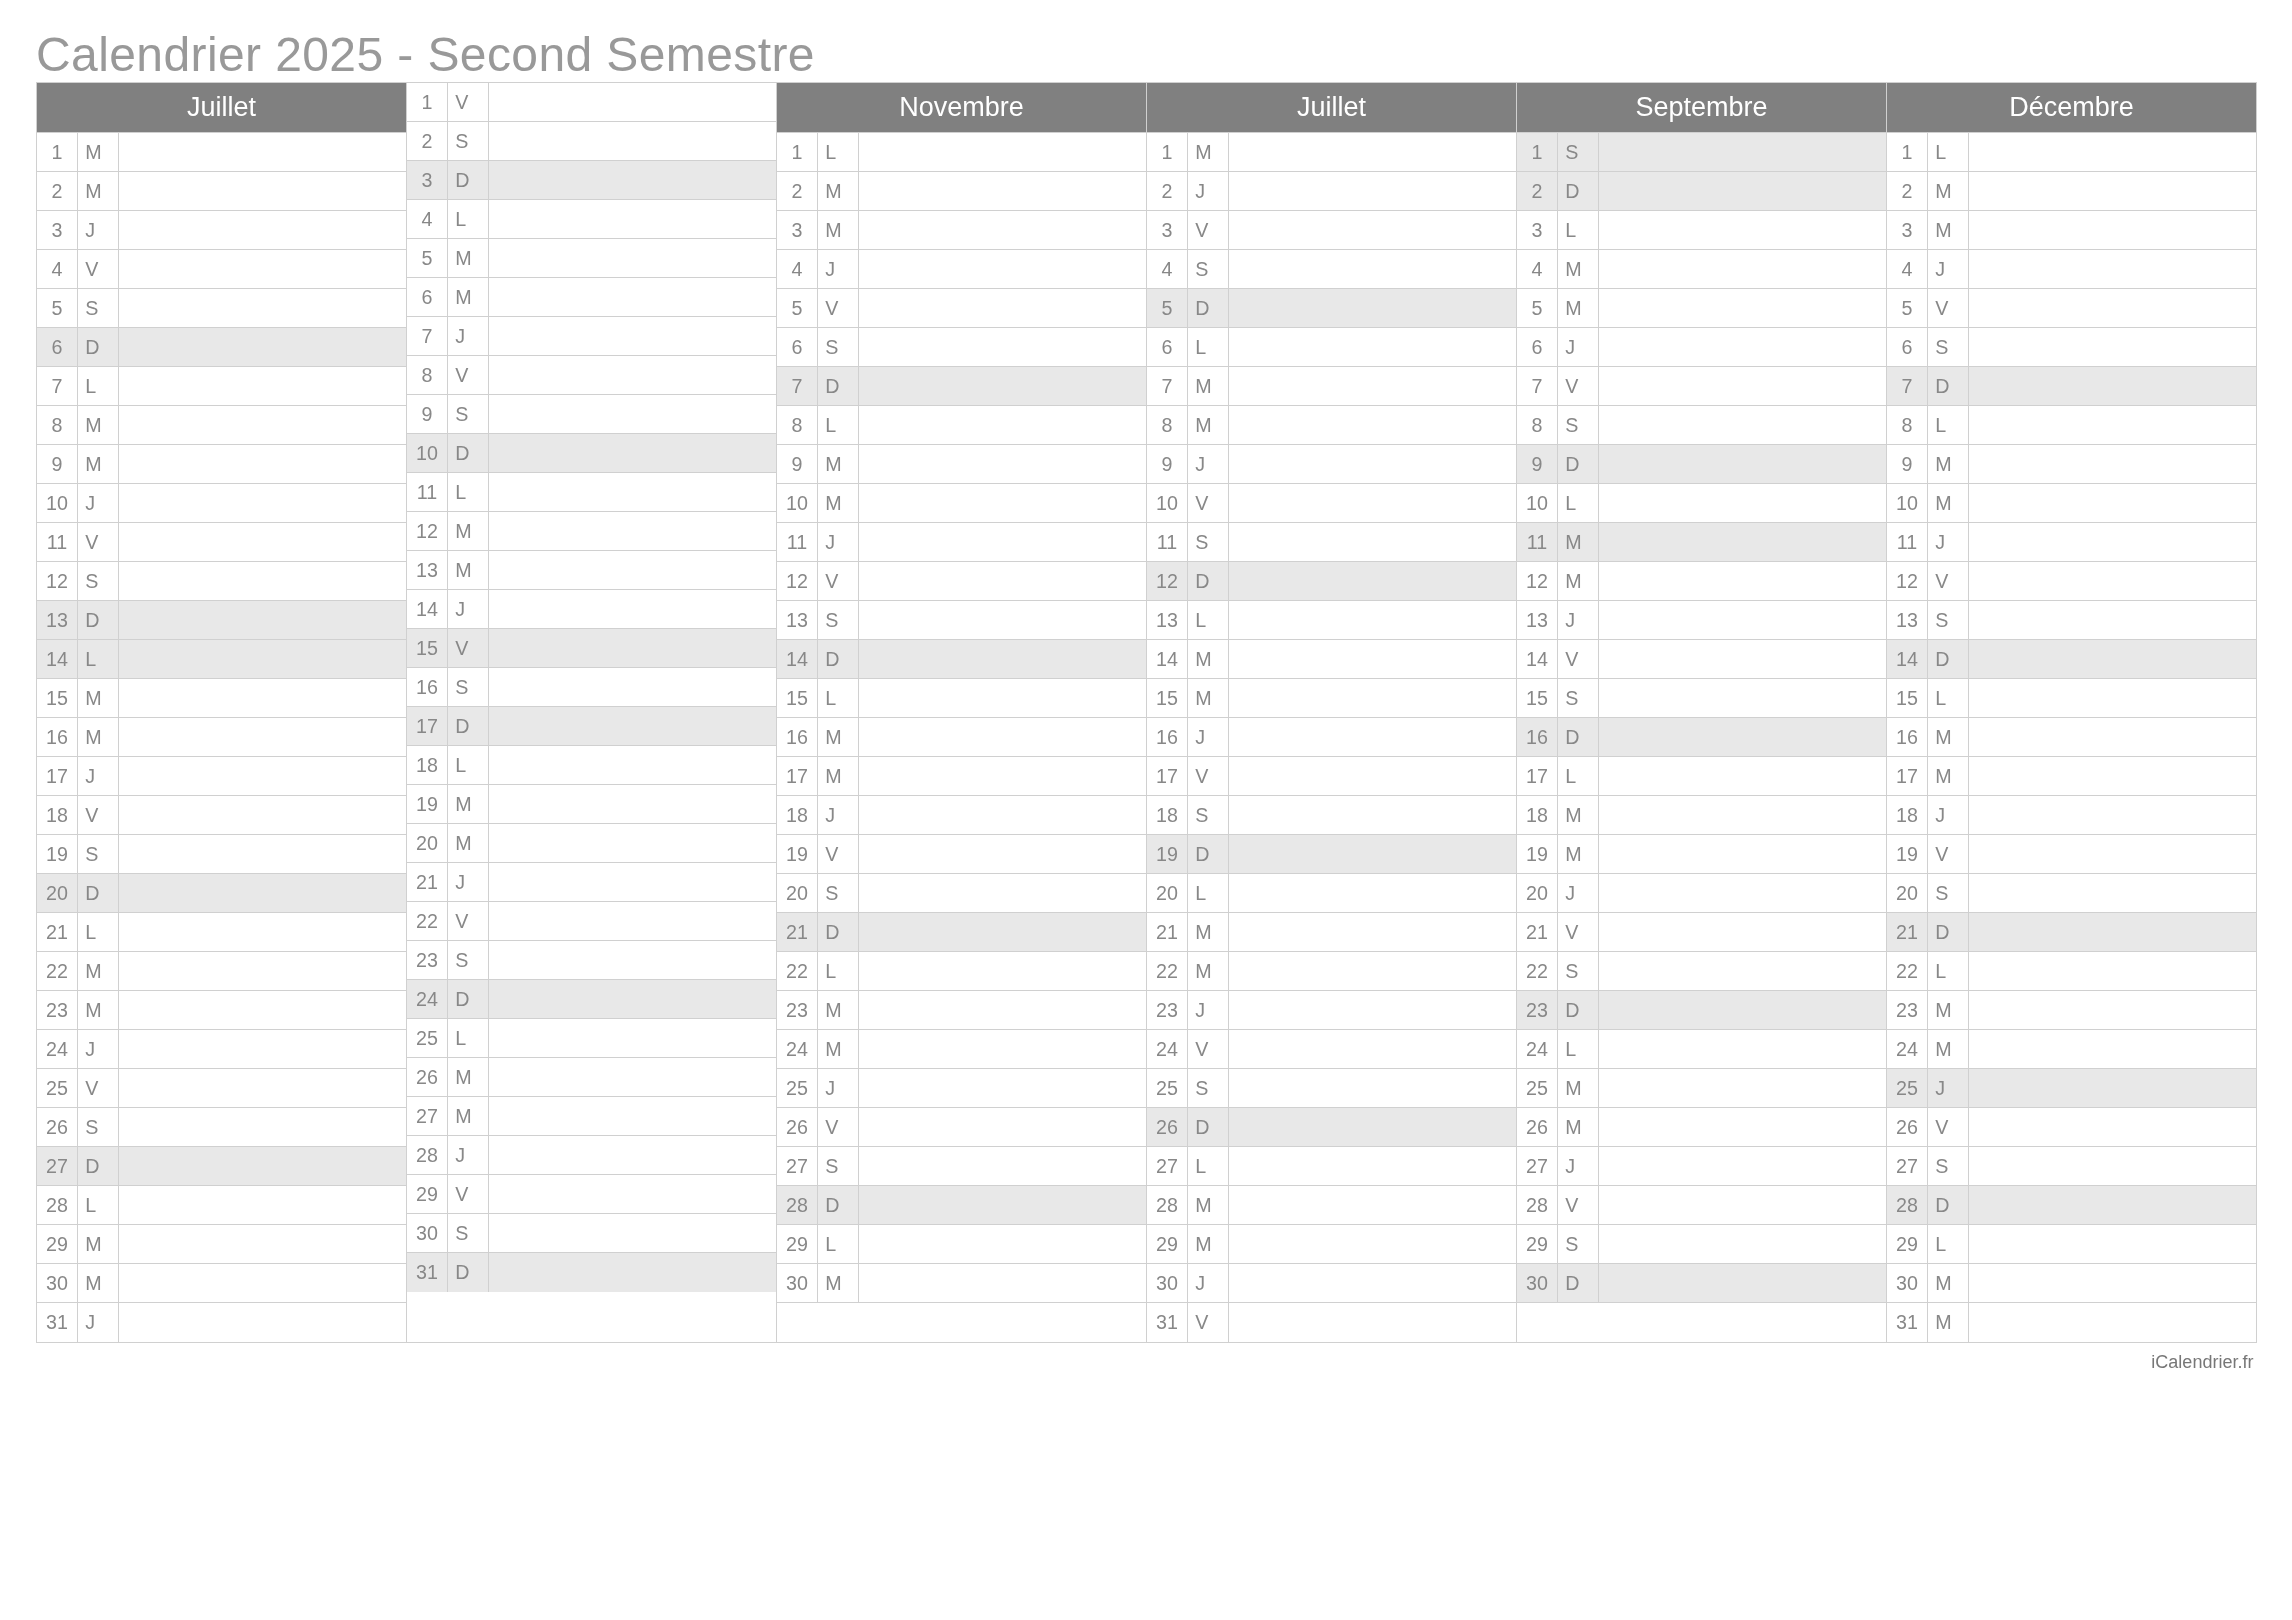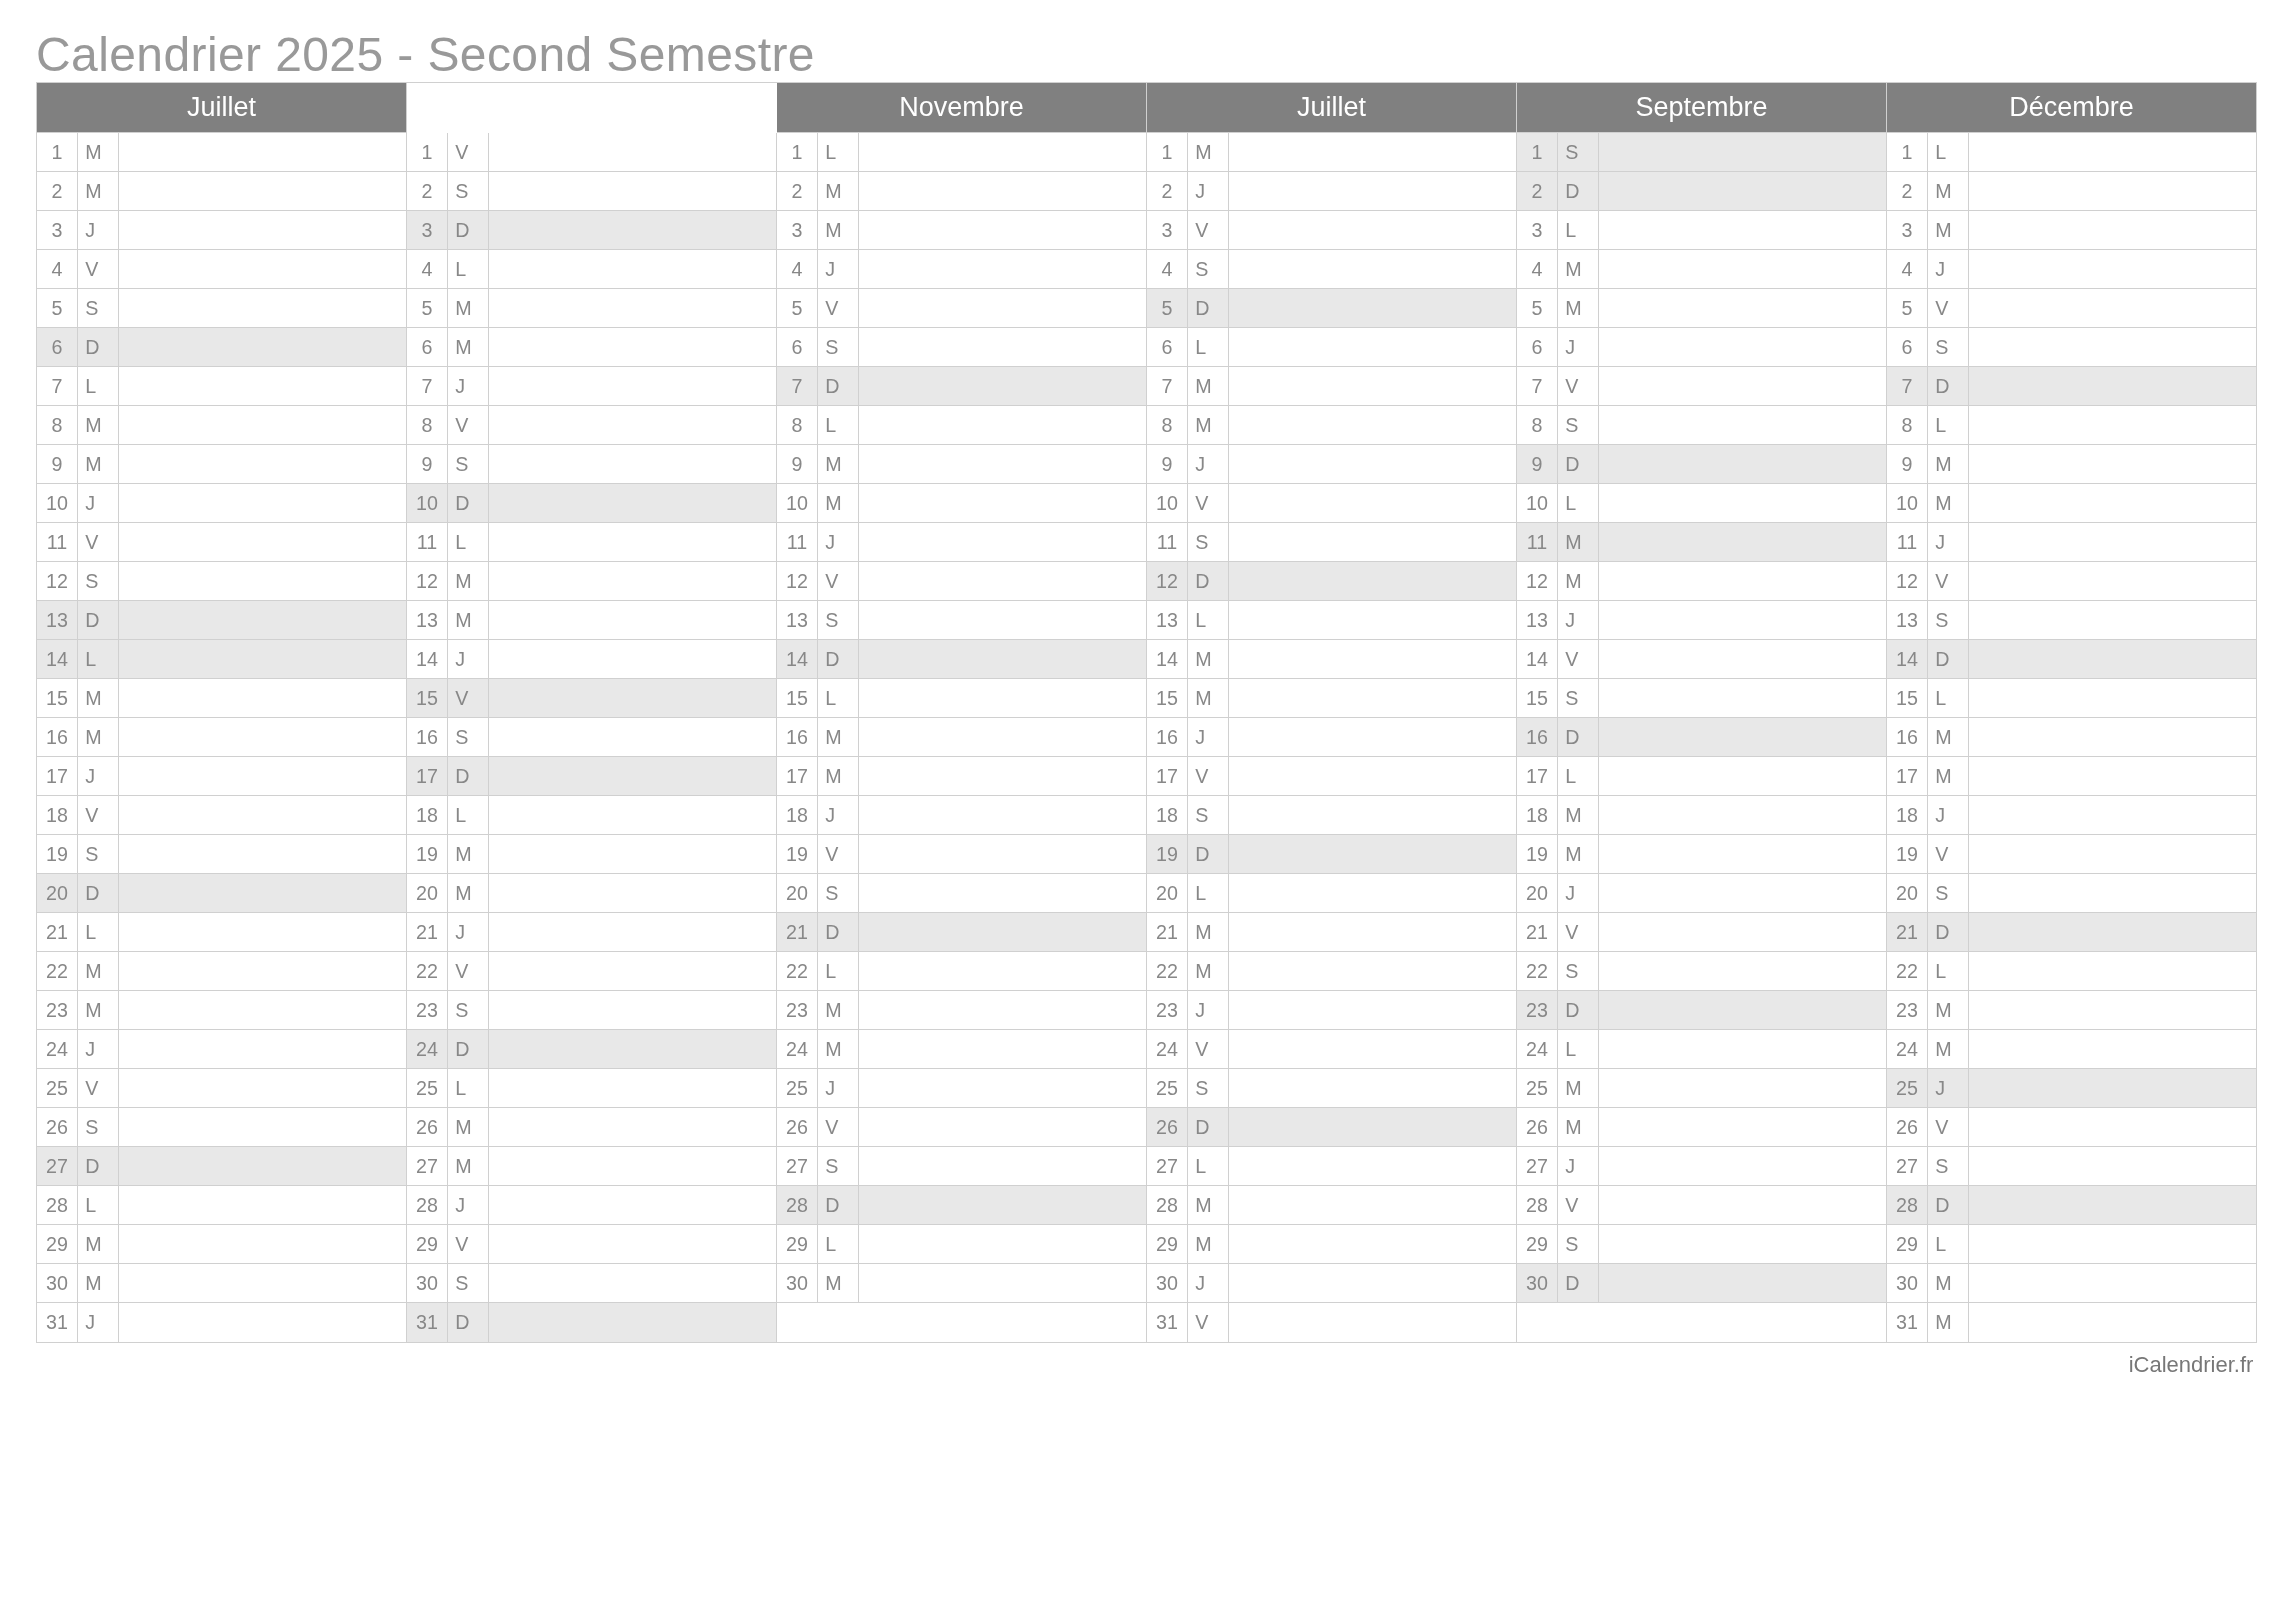--- a/index.html
+++ b/index.html
@@ -13,21 +13,20 @@
     font-size: 48px;
     font-weight: 400;
     color: #999999;
     margin-bottom: 0;
     letter-spacing: 0.4px;
   }
   .calendar {
     display: flex;
     width: 100%;
     border: 0.9px solid #d0d0d0;
-    align-items: flex-end;
   }
   .month-col {
     flex: 1;
     display: flex;
     flex-direction: column;
     border-right: 0.9px solid #d0d0d0;
   }
   .month-col:last-child { border-right: none; }
   .month-header {
     background: #808080;
@@ -64,21 +63,21 @@
     padding-left: 7.2px;
     font-size: 19.7px;
     color: #888;
   }
   .day-space { flex: 1; }
   .day-row.empty .day-num,
   .day-row.empty .day-wd { visibility: hidden; }
   .day-row.empty { background: #fff; }
   .footer {
     text-align: right;
-    font-size: 22px;
+    font-size: 18px;
     color: #777;
     margin-top: 9px;
     padding-right: 3.6px;
   }
 </style>
 </head>
 <body>
 
 <h1 class="title">Calendrier 2025 - Second Semestre</h1>
 

